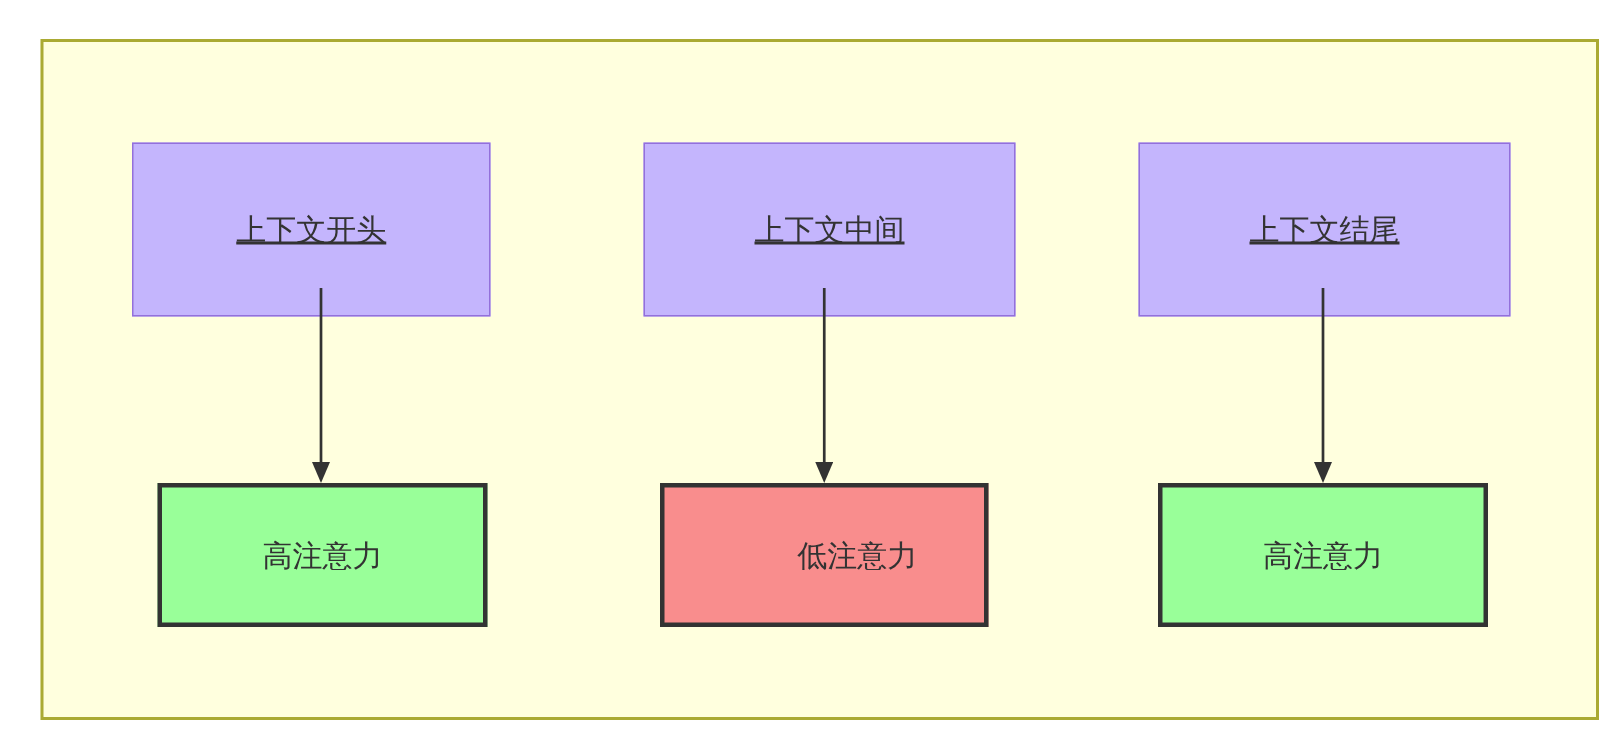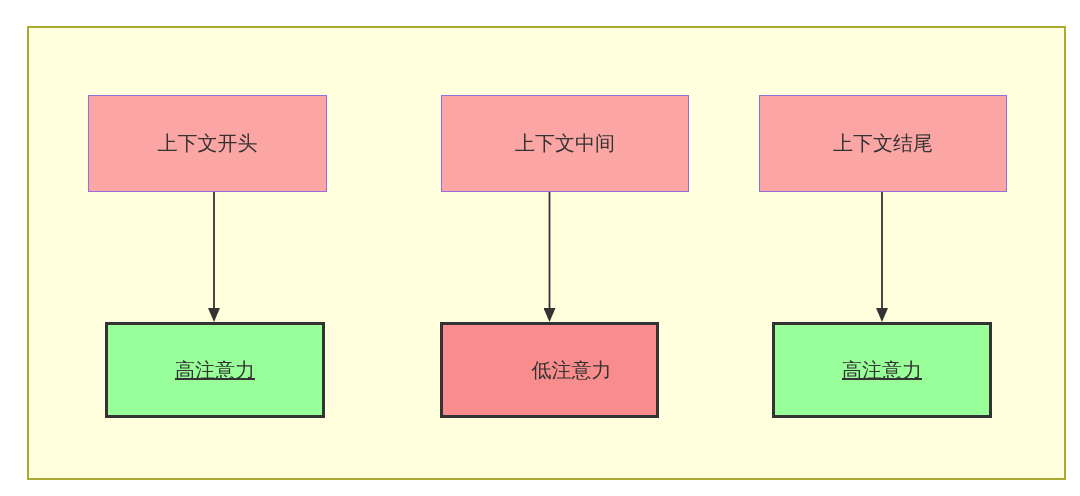--- a/index.html
+++ b/index.html
@@ -39,35 +39,36 @@
     position: absolute;
     box-sizing: border-box;
     display: flex;
     align-items: center;
     justify-content: center;
     font-size: 20px;
     color: #333333;
     text-align: center;
   }
   .source-node {
-    background: #fca5a5;
+    background: #c4b5fd;
     border: 1.5px solid #9370DB;
     top: 67px;
-    height: 97px;
+    height: 116px;
+    text-decoration: underline;
   }
   .target-node {
     border: 3px solid #333333;
     top: 294px;
     height: 96px;
   }
-  .target-high { background: #99ff99; text-decoration: underline; }
+  .target-high { background: #99ff99; }
   .target-low  { background: #f98d8d; }
 
   .src-1 { left: 59px;  width: 239px; }
-  .src-2 { left: 412px; width: 248px; }
+  .src-2 { left: 400px; width: 248px; }
   .src-3 { left: 730px; width: 248px; }
 
   .tgt-1 { left: 76px;  width: 220px; }
   .tgt-2 { left: 411px; width: 219px; padding-left: 44px; }
   .tgt-3 { left: 743px; width: 220px; }
 
   .arrows-layer {
     position: absolute;
     left: 0;
     top: 0;

